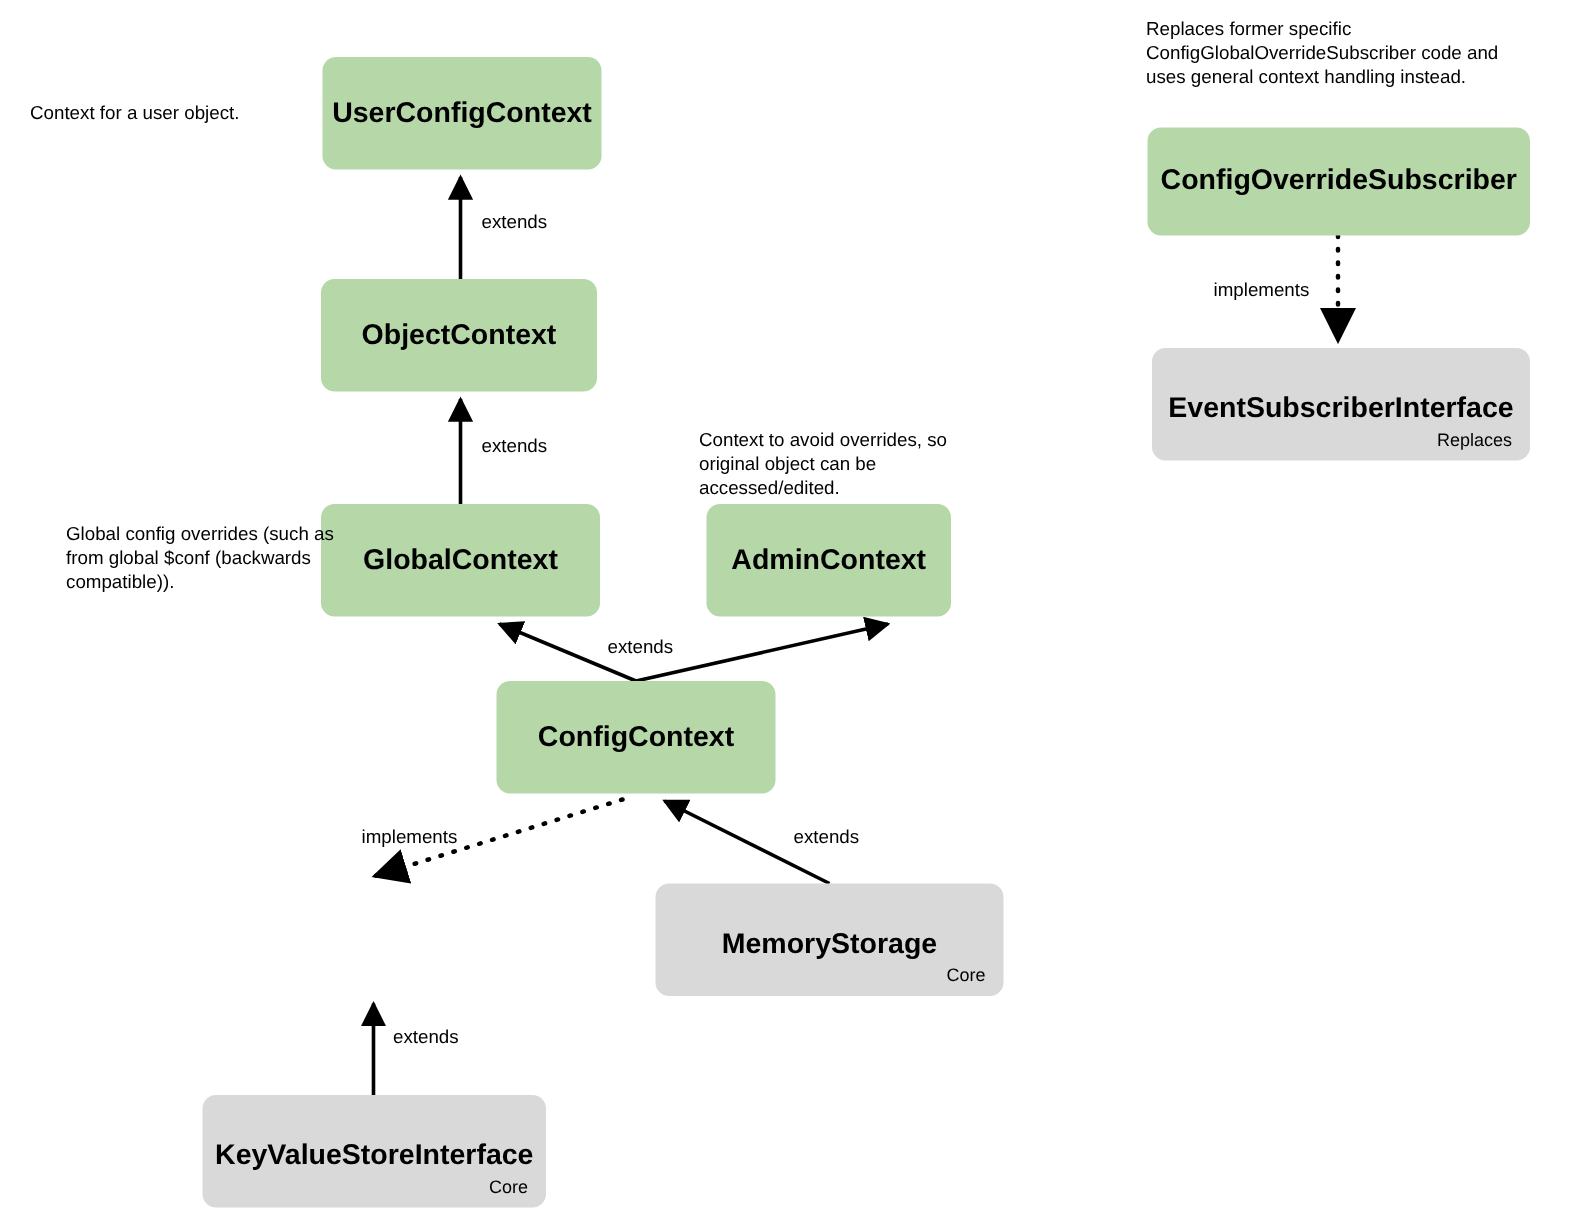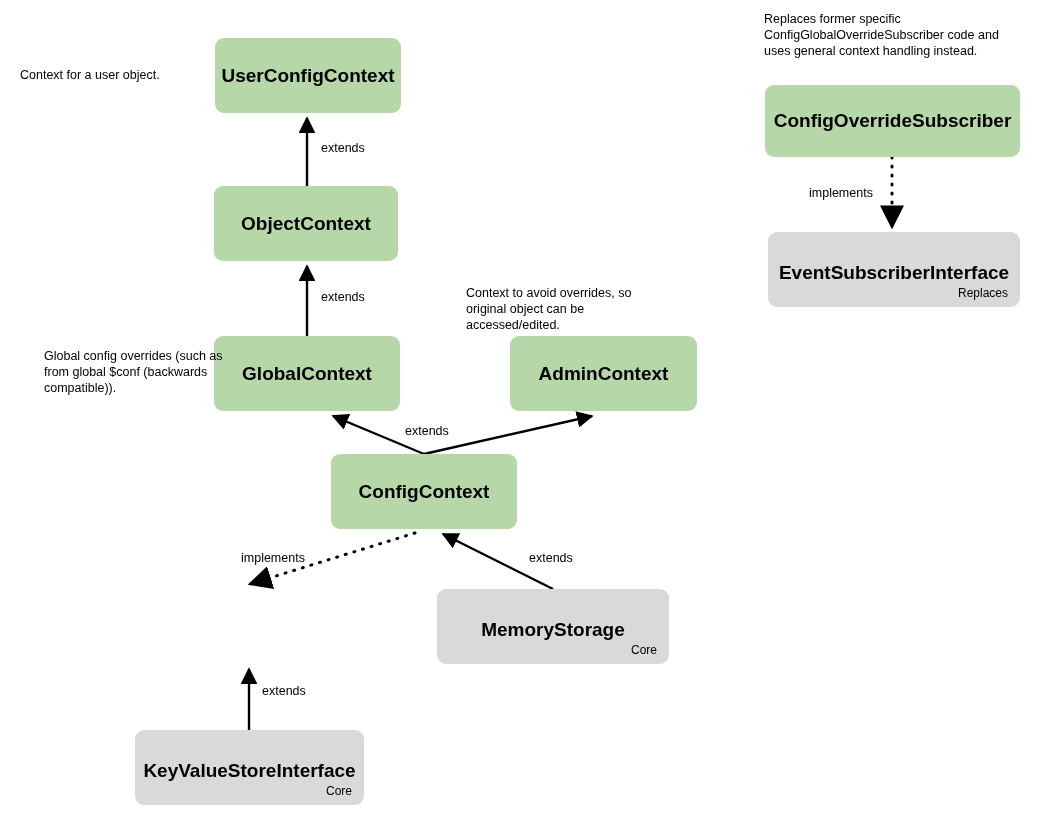--- a/index.html
+++ b/index.html
@@ -125,21 +125,21 @@
   </div>
 
   <div class="node green" style="left:214px; top:186px; width:184px; height:75px;">
     <div class="node-title">ObjectContext</div>
   </div>
 
   <div class="node green" style="left:214px; top:336px; width:186px; height:75px;">
     <div class="node-title">GlobalContext</div>
   </div>
 
-  <div class="node green" style="left:471px; top:336px; width:187px; height:75px;margin-left:39px;">
+  <div class="node green" style="left:471px; top:336px; width:163px; height:75px;">
     <div class="node-title">AdminContext</div>
   </div>
 
   <div class="node green" style="left:331px; top:454px; width:186px; height:75px;">
     <div class="node-title">ConfigContext</div>
   </div>
 
 
   <div class="node gray has-sub" style="left:437px; top:589px; width:232px; height:75px;">
     <div class="node-title">MemoryStorage</div>

